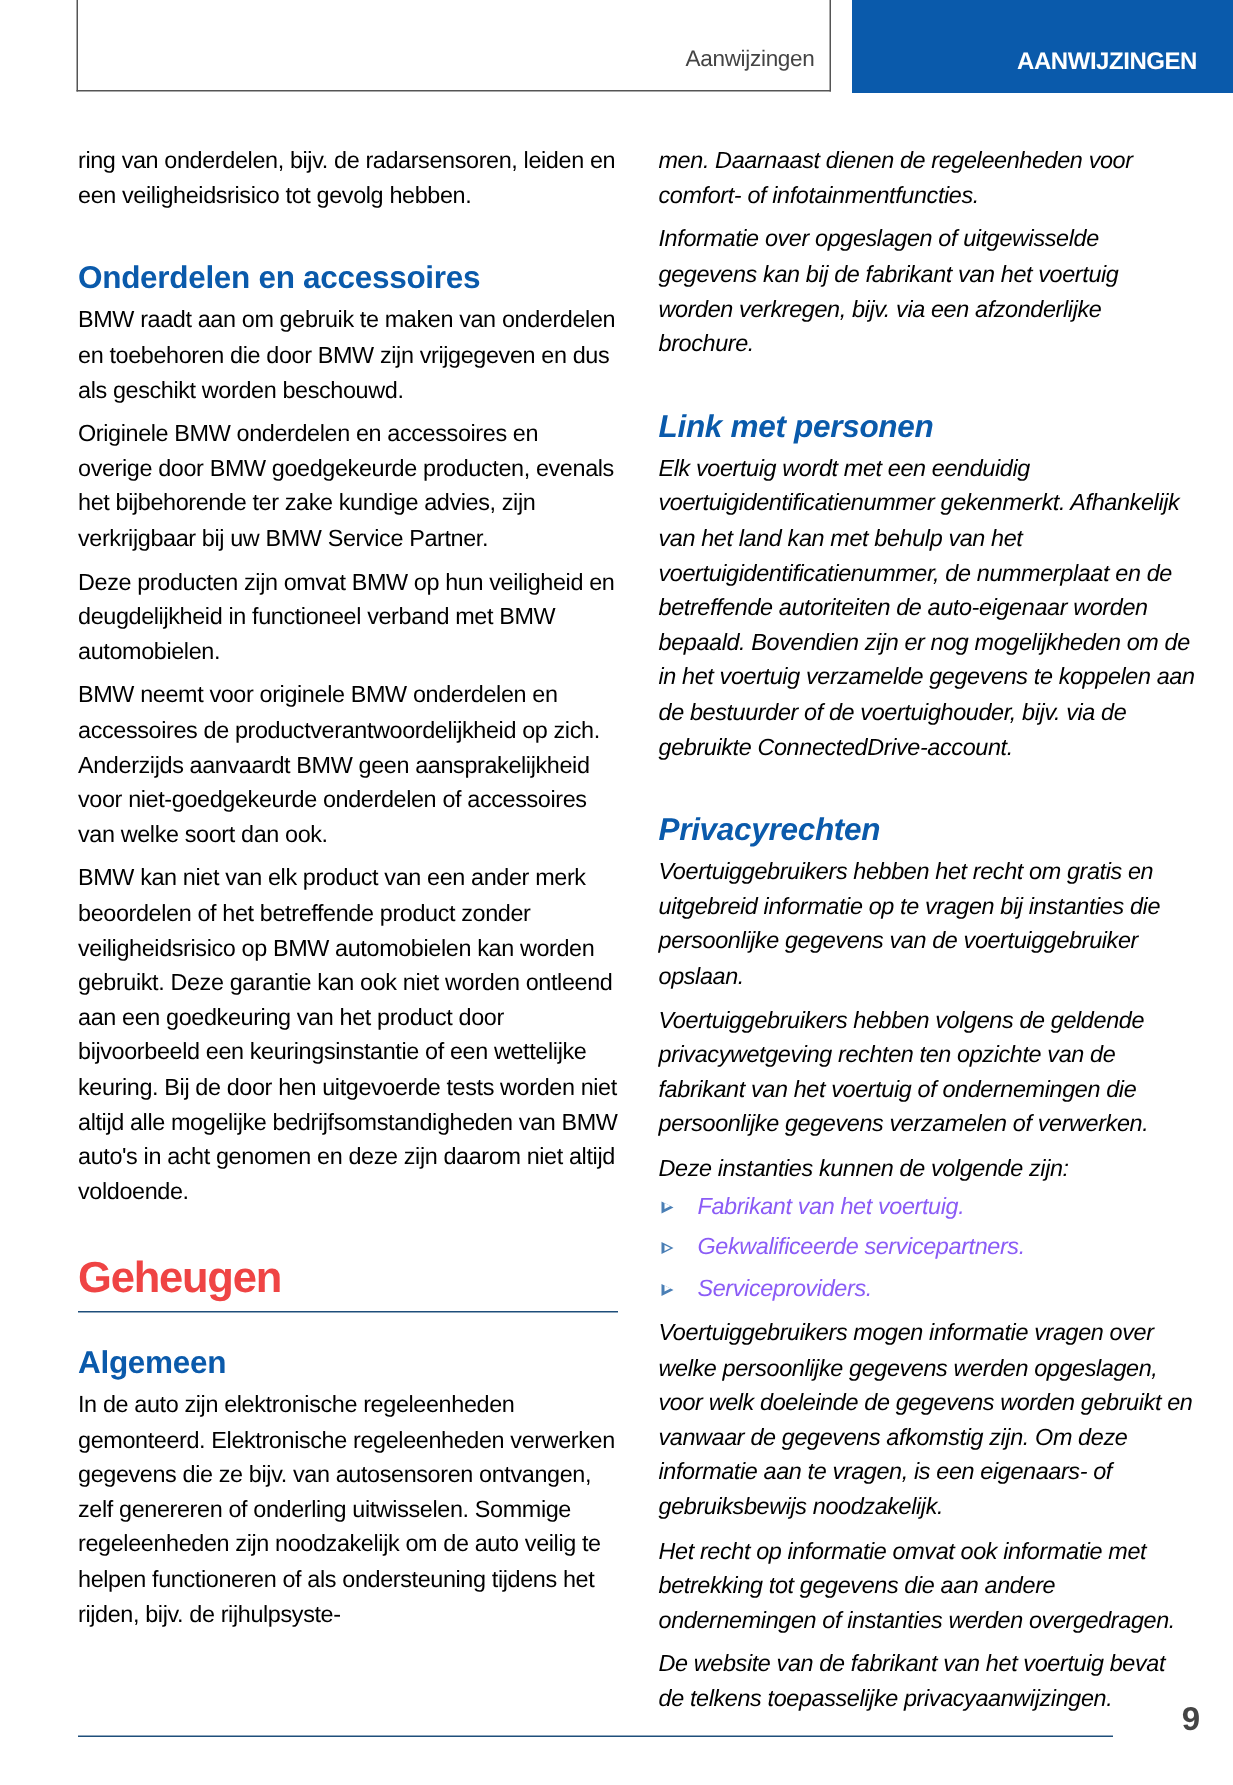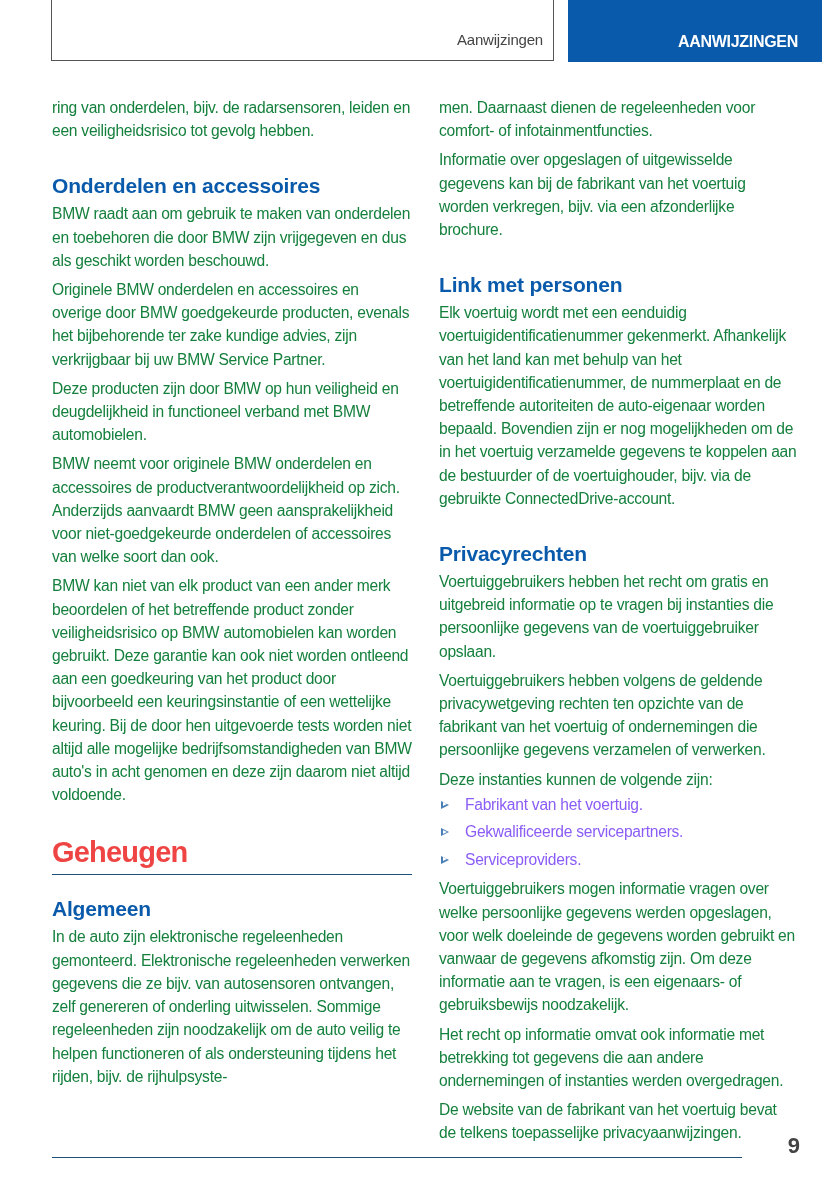--- a/index.html
+++ b/index.html
@@ -19,23 +19,23 @@
     .hdr-tab {
       position: absolute; left: 568px; top: 0; width: 254px; height: 62px;
       background: #0a5aab;
     }
     .hdr-tab-label {
       position: absolute; right: 24px; top: 33px; font-size: 16px; font-weight: bold;
       color: #ffffff; letter-spacing: -0.3px;
     }
     .col { position: absolute; top: 96px; width: 360px; }
     .col.left { left: 52px; }
-    .col.right { left: 439px; width: 358px; }
+    .col.right { left: 439px; width: 358px; font-style: italic; }
     p {
-      margin: 0 0 6px 0; font-size: 15.6px; line-height: 23.2px; color: #15803d;
+      margin: 0 0 6px 0; font-size: 15.6px; line-height: 23.2px; color: #000000;
       letter-spacing: -0.25px;
     }
     h2 {
       margin: 30px 0 2px 0; font-size: 21px; line-height: 28px; font-weight: bold;
       color: #0a5aab; letter-spacing: -0.2px;
     }
     h1 {
       margin: 26px 0 0 0; font-size: 29px; line-height: 40px; font-weight: bold;
       color: #ef4444; letter-spacing: -0.8px; padding-bottom: 2px;
       border-bottom: 1.5px solid #1e4e7a;
@@ -74,21 +74,21 @@
 <div class="hdr-tab">
   <span class="hdr-tab-label">AANWIJZINGEN</span>
 </div>
 
 <div class="col left">
   <p style="hyphens:auto;">ring van onderdelen, bijv. de radarsensoren, leiden en een veiligheidsrisico tot gevolg hebben.</p>
 
   <h2>Onderdelen en accessoires</h2>
   <p>BMW raadt aan om gebruik te maken van onderdelen en toebehoren die door BMW zijn vrijgegeven en dus als geschikt worden beschouwd.</p>
   <p>Originele BMW onderdelen en accessoires en overige door BMW goedgekeurde producten, evenals het bijbehorende ter zake kundige advies, zijn verkrijgbaar bij uw BMW Service Partner.</p>
-  <p>Deze producten zijn door BMW op hun veiligheid en deugdelijkheid in functioneel verband met BMW automobielen.</p>
+  <p>Deze producten zijn omvat BMW op hun veiligheid en deugdelijkheid in functioneel verband met BMW automobielen.</p>
   <p>BMW neemt voor originele BMW onderdelen en accessoires de productverantwoordelijkheid op zich. Anderzijds aanvaardt BMW geen aansprakelijkheid voor niet-goedgekeurde onderdelen of accessoires van welke soort dan ook.</p>
   <p>BMW kan niet van elk product van een ander merk beoordelen of het betreffende product zonder veiligheidsrisico op BMW automobielen kan worden gebruikt. Deze garantie kan ook niet worden ontleend aan een goedkeuring van het product door bijvoorbeeld een keuringsinstantie of een wettelijke keuring. Bij de door hen uitgevoerde tests worden niet altijd alle mogelijke bedrijfsomstandigheden van BMW auto's in acht genomen en deze zijn daarom niet altijd voldoende.</p>
 
   <h1>Geheugen</h1>
   <h2>Algemeen</h2>
   <p>In de auto zijn elektronische regeleenheden gemonteerd. Elektronische regeleenheden verwerken gegevens die ze bijv. van autosensoren ontvangen, zelf genereren of onderling uitwisselen. Sommige regeleenheden zijn noodzakelijk om de auto veilig te helpen functioneren of als ondersteuning tijdens het rijden, bijv. de rijhulpsyste-</p>
 </div>
 
 <div class="col right">
   <p>men. Daarnaast dienen de regeleenheden voor comfort- of infotainmentfuncties.</p>

